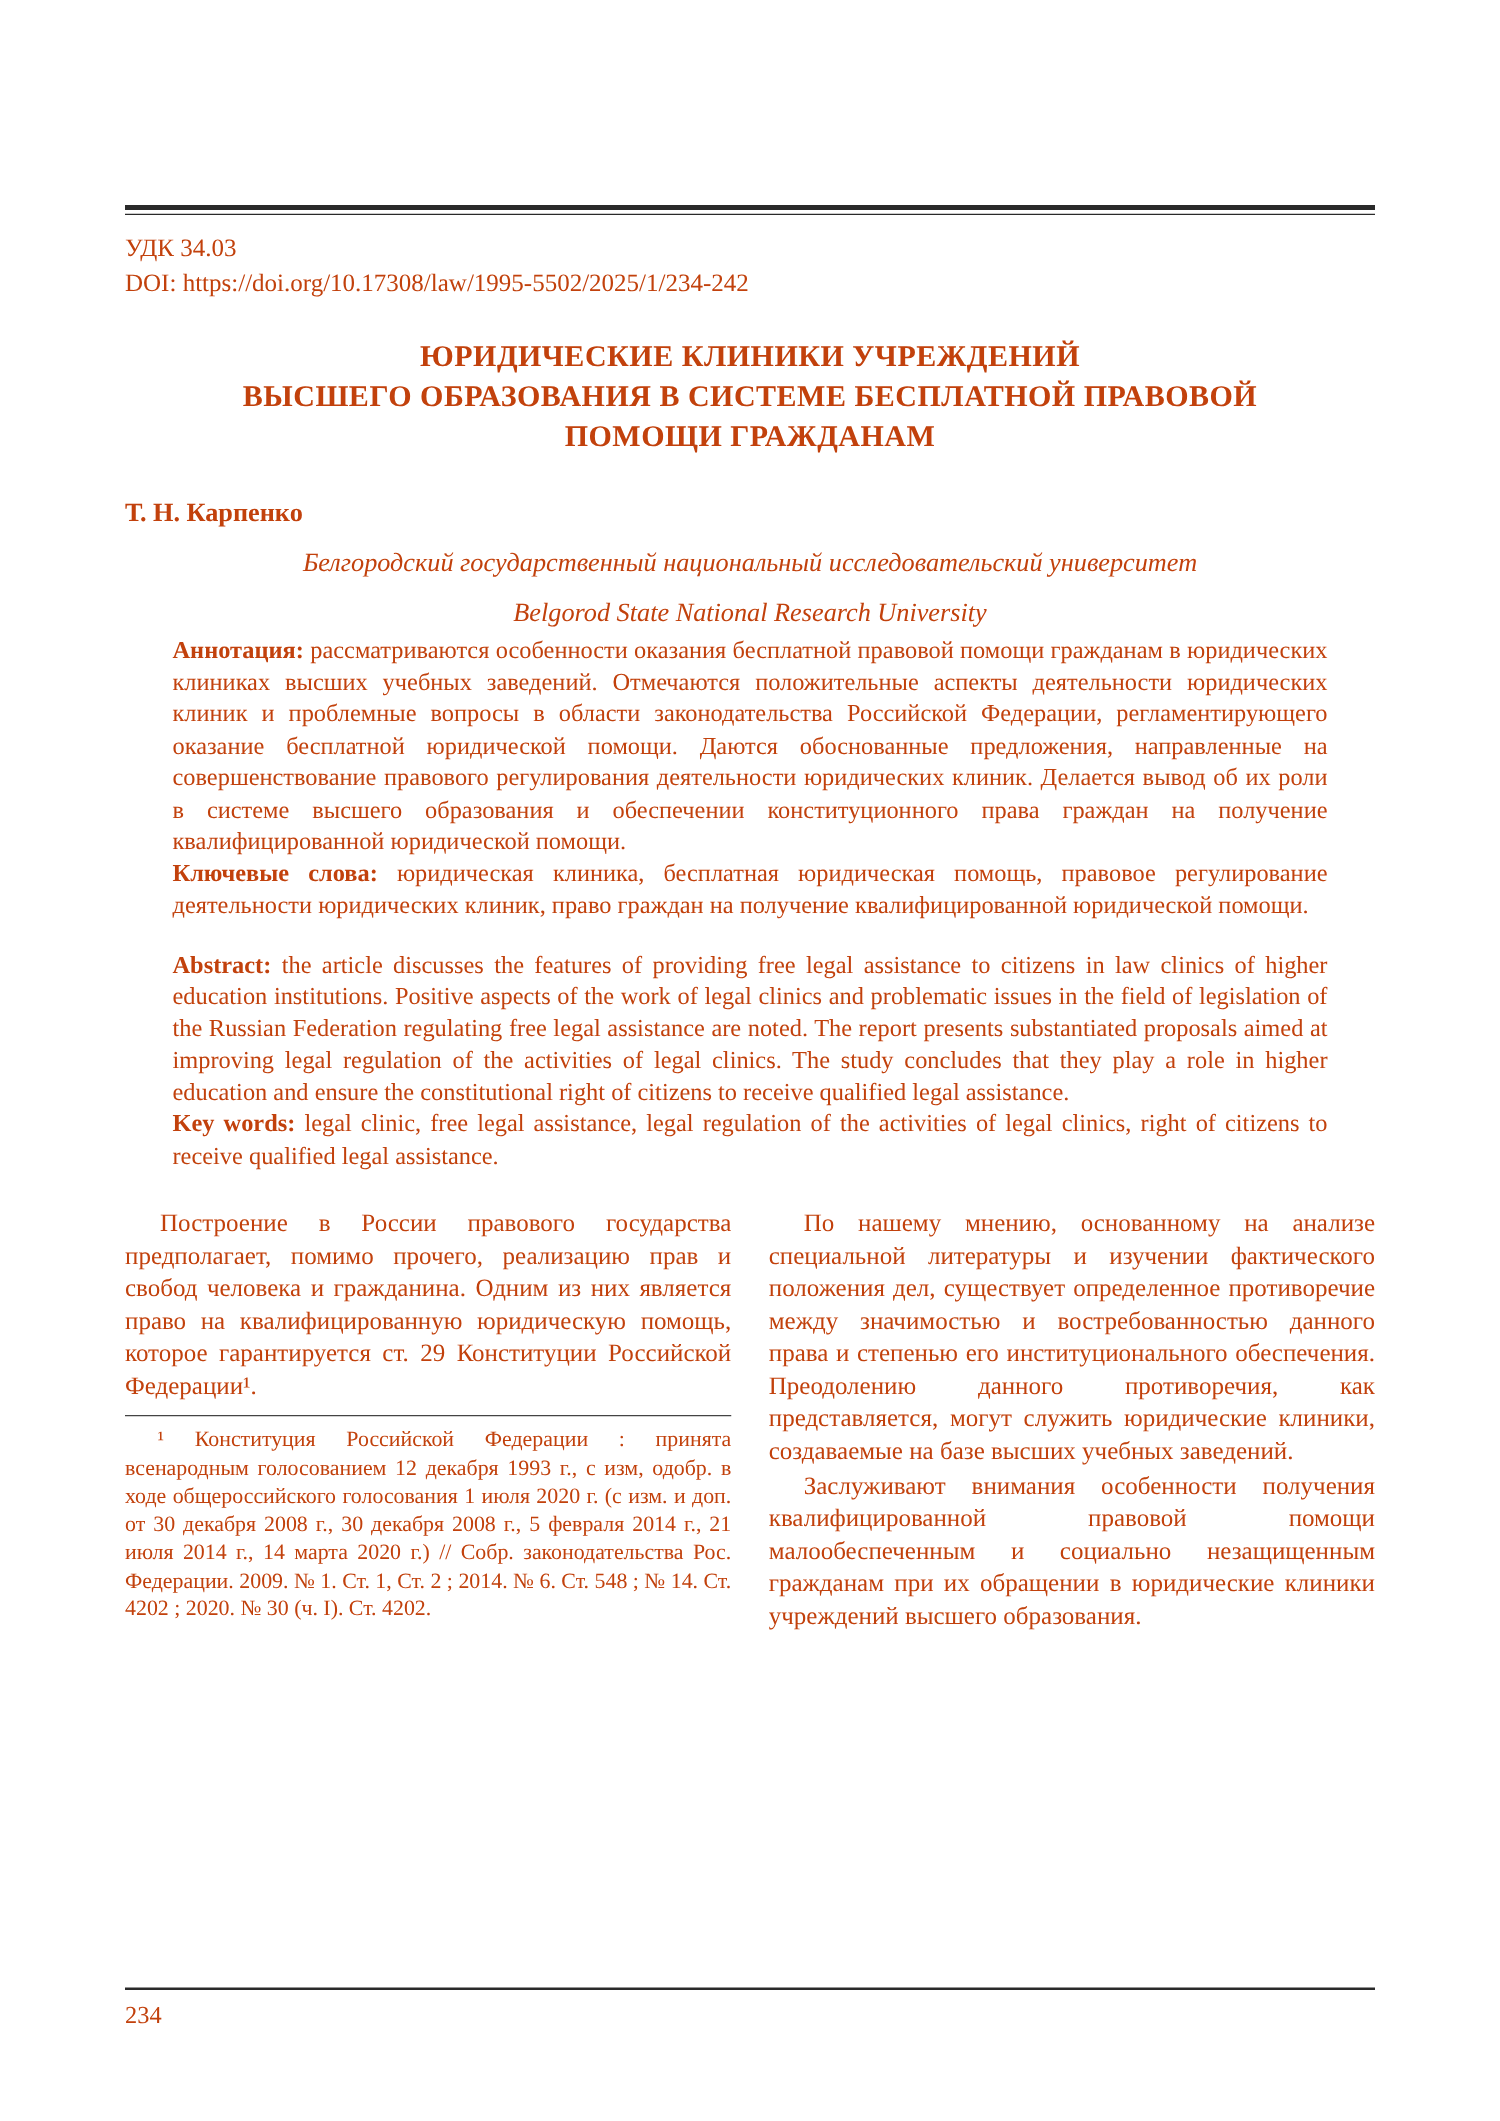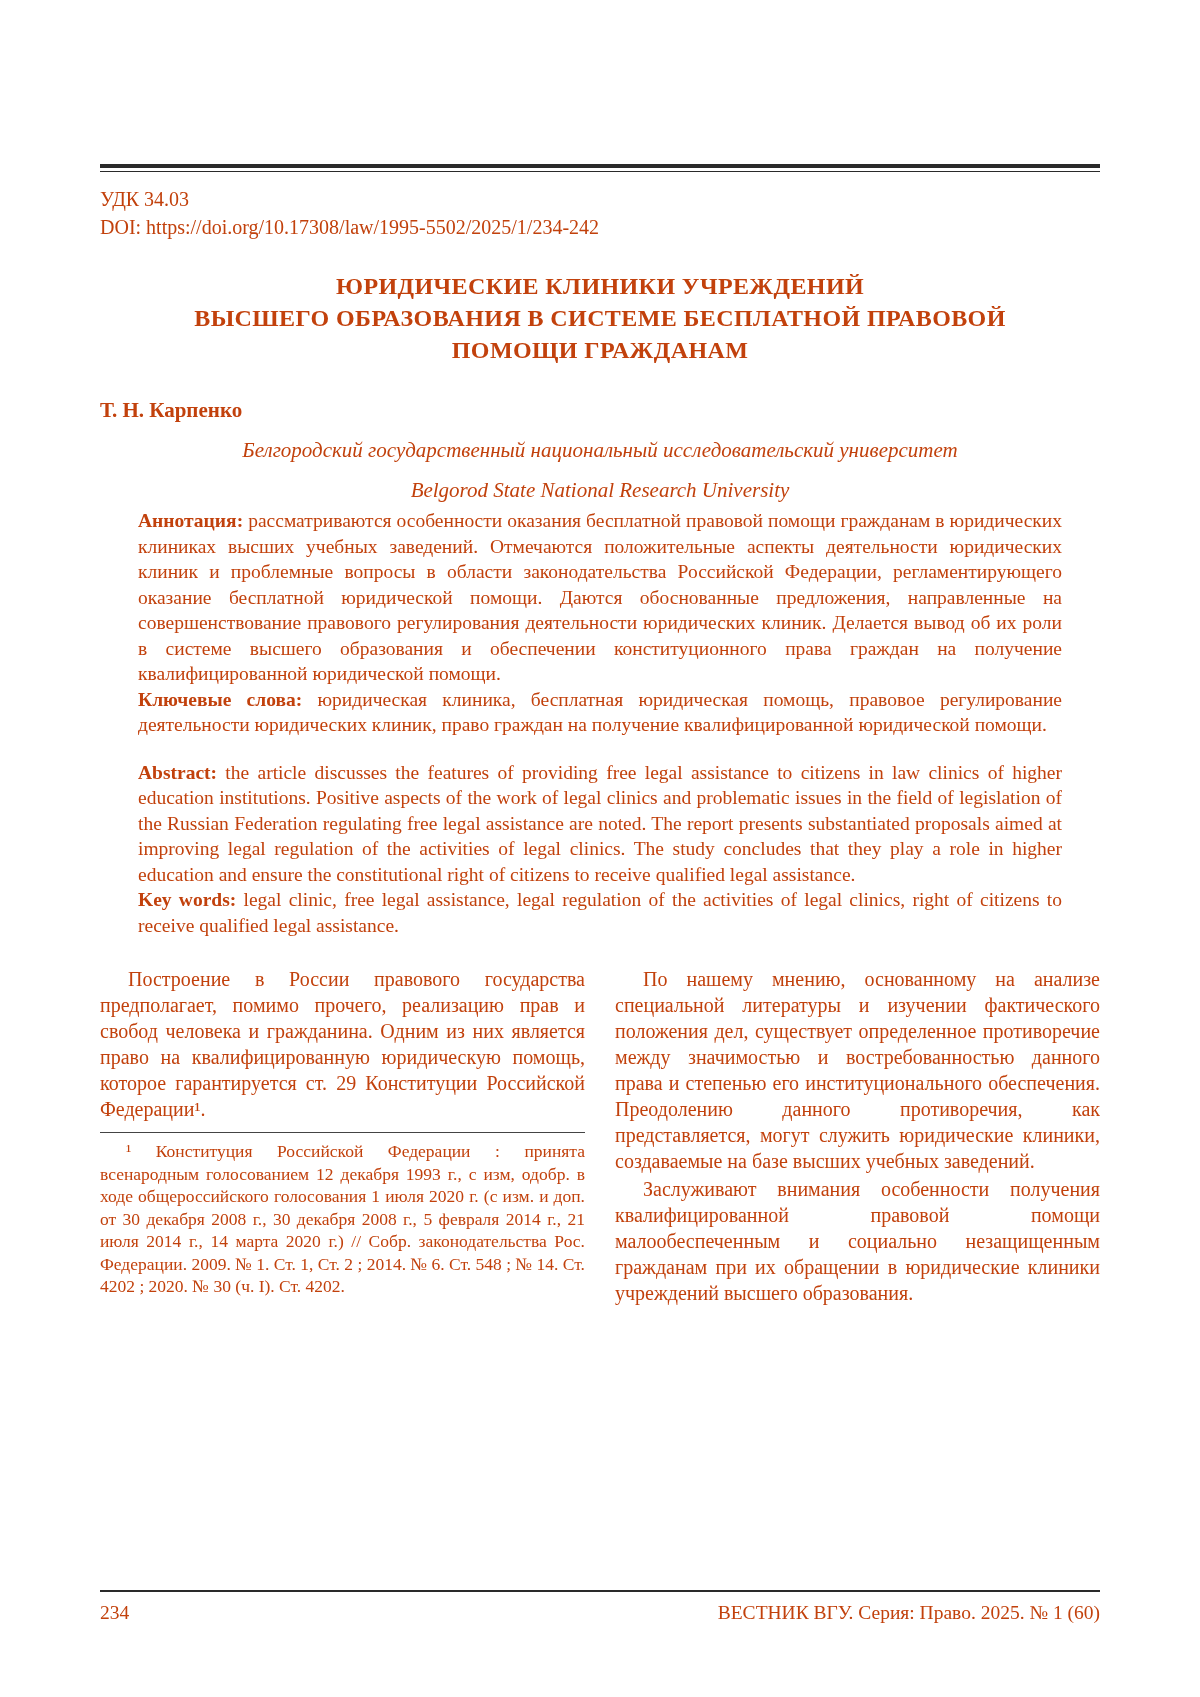--- a/index.html
+++ b/index.html
@@ -137,16 +137,15 @@
       </div>
     </div>
     <div class="col">
       <p>По нашему мнению, основанному на анализе специальной литературы и изучении фактического положения дел, существует определенное противоречие между значимостью и востребованностью данного права и степенью его институционального обеспечения. Преодолению данного противоречия, как представляется, могут служить юридические клиники, создаваемые на базе высших учебных заведений.</p>
       <p>Заслуживают внимания особенности получения квалифицированной правовой помощи малообеспеченным и социально незащищенным гражданам при их обращении в юридические клиники учреждений высшего образования.</p>
     </div>
   </div>
 
   <div class="footer">
     <span>234</span>
-    <span>ВЕСТНИК ВГУ. Серия: Право. 2025. № 1 (60)</span>
   </div>
 
 </div>
 
 </body></html>

